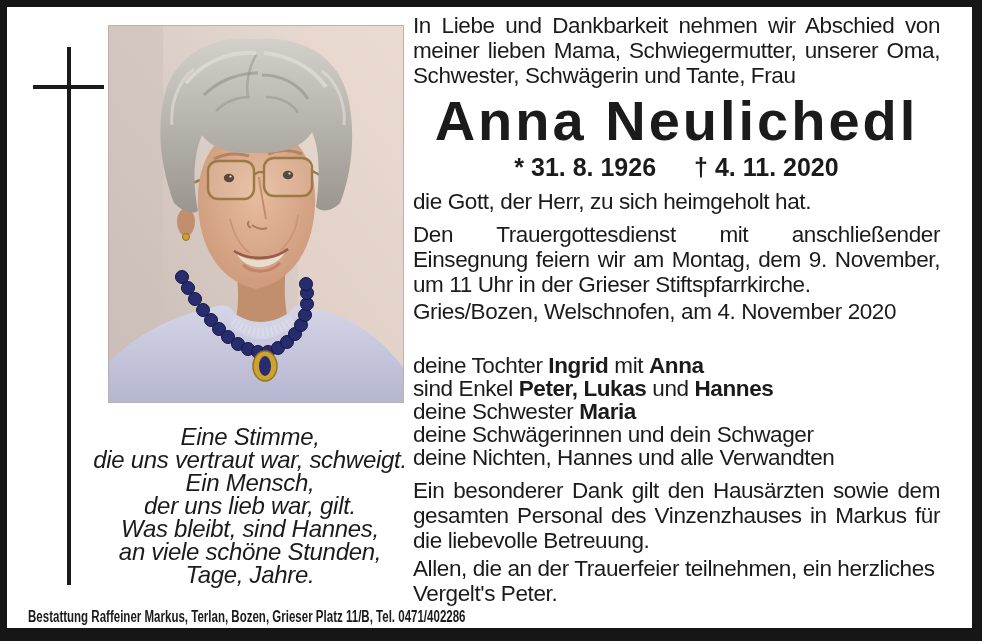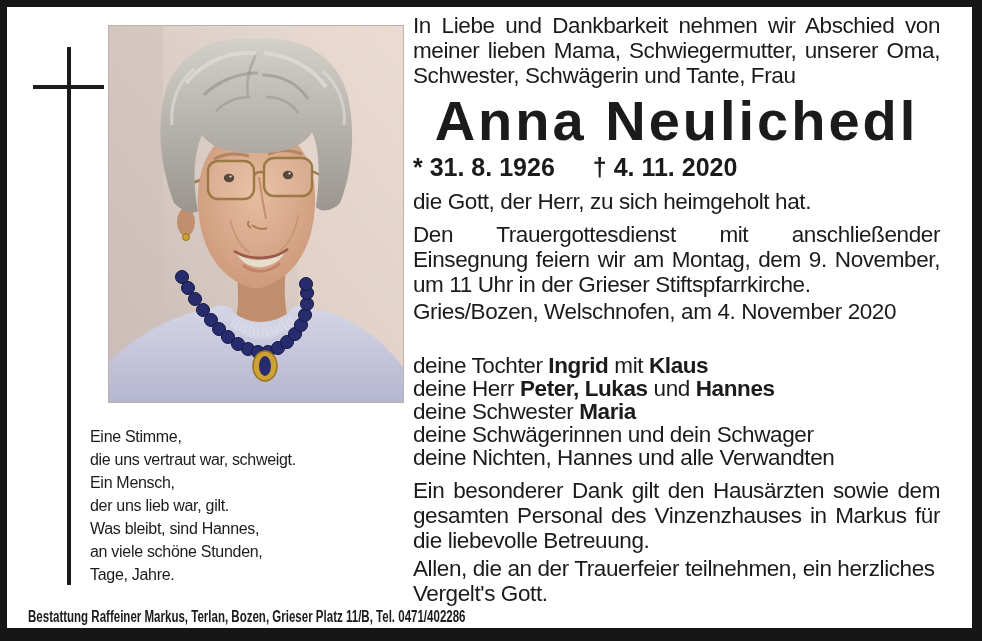--- a/index.html
+++ b/index.html
@@ -16,33 +16,33 @@
   
   .cross{position:absolute;left:20px;top:33px;width:90px;height:552px;}
   .cross .v{position:absolute;left:40px;top:7px;width:3.5px;height:538px;background:var(--ink,#161616);}
   .cross .h{position:absolute;left:6px;top:45px;width:71px;height:3.5px;background:var(--ink,#161616);}
   
   .photo{position:absolute;left:101px;top:18px;width:296px;height:378px;}
   .photo svg{display:block;width:100%;height:100%;}
   
   .poem{
     position:absolute;left:83px;top:418px;width:320px;
-    font-size:16px;line-height:23px;
+    font-style:italic;font-size:24px;line-height:23px;text-align:center;
     letter-spacing:-0.3px;
   }
   
   .col{position:absolute;left:406px;width:527px;}
   .body-text{font-size:22.5px;line-height:25px;letter-spacing:-0.4px;}
   .justify{text-align:justify;}
   .intro{top:6px;}
   .name{
     top:86px;text-align:center;font-size:56px;line-height:56px;
     font-weight:bold;letter-spacing:3px;white-space:nowrap;
   }
-  .dates{top:145px;text-align:left;font-weight:bold;font-size:25px;line-height:30px;letter-spacing:0;}
+  .dates{top:145px;text-align:center;font-weight:bold;font-size:25px;line-height:30px;letter-spacing:0;}
   .dates .gap{display:inline-block;width:38px;}
   .committal{top:182px;}
   .service{top:196px;margin-top:19px;}
   .placedate{top:292px;}
   .salutation{top:324px;}
   .mourners{top:347px;font-size:22.5px;letter-spacing:-0.4px;}
   .mourners div{line-height:23px;}
   .thanks{top:471px;}
   .closing{top:549px;}
   
@@ -175,26 +175,26 @@
   </div>
 
   <div class="col body-text committal">die Gott, der Herr, zu sich heimgeholt hat.</div>
 
   <div class="col body-text justify service">Den Trauergottesdienst mit anschließender Einsegnung feiern wir am Montag, dem 9. November, um 11 Uhr in der Grieser Stiftspfarrkirche.</div>
 
   <div class="col body-text placedate">Gries/Bozen, Welschnofen, am 4. November 2020</div>
 
 
   <div class="col mourners">
-      <div><span>deine Tochter </span><b>Ingrid</b><span> mit </span><b>Klaus</b></div>
-      <div><span>deine Herr </span><b>Peter, Lukas</b><span> und </span><b>Hannes</b></div>
+      <div><span>deine Tochter </span><b>Ingrid</b><span> mit </span><b>Anna</b></div>
+      <div><span>sind Enkel </span><b>Peter, Lukas</b><span> und </span><b>Hannes</b></div>
       <div><span>deine Schwester </span><b>Maria</b></div>
       <div><span>deine Schwägerinnen und dein Schwager</span></div>
       <div><span>deine Nichten, Hannes und alle Verwandten</span></div>
     </div>
 
   <div class="col body-text justify thanks">Ein besonderer Dank gilt den Hausärzten sowie dem gesamten Personal des Vinzenzhauses in Markus für die liebevolle Betreuung.</div>
 
-  <div class="col body-text closing">Allen, die an der Trauerfeier teilnehmen, ein herzliches Vergelt's Gott.</div>
+  <div class="col body-text closing">Allen, die an der Trauerfeier teilnehmen, ein herzliches Vergelt's Peter.</div>
 
   <div class="footer">Bestattung Raffeiner Markus, Terlan, Bozen, Grieser Platz 11/B, Tel. 0471/402286</div>
 
 </div>
 
 </body></html>

